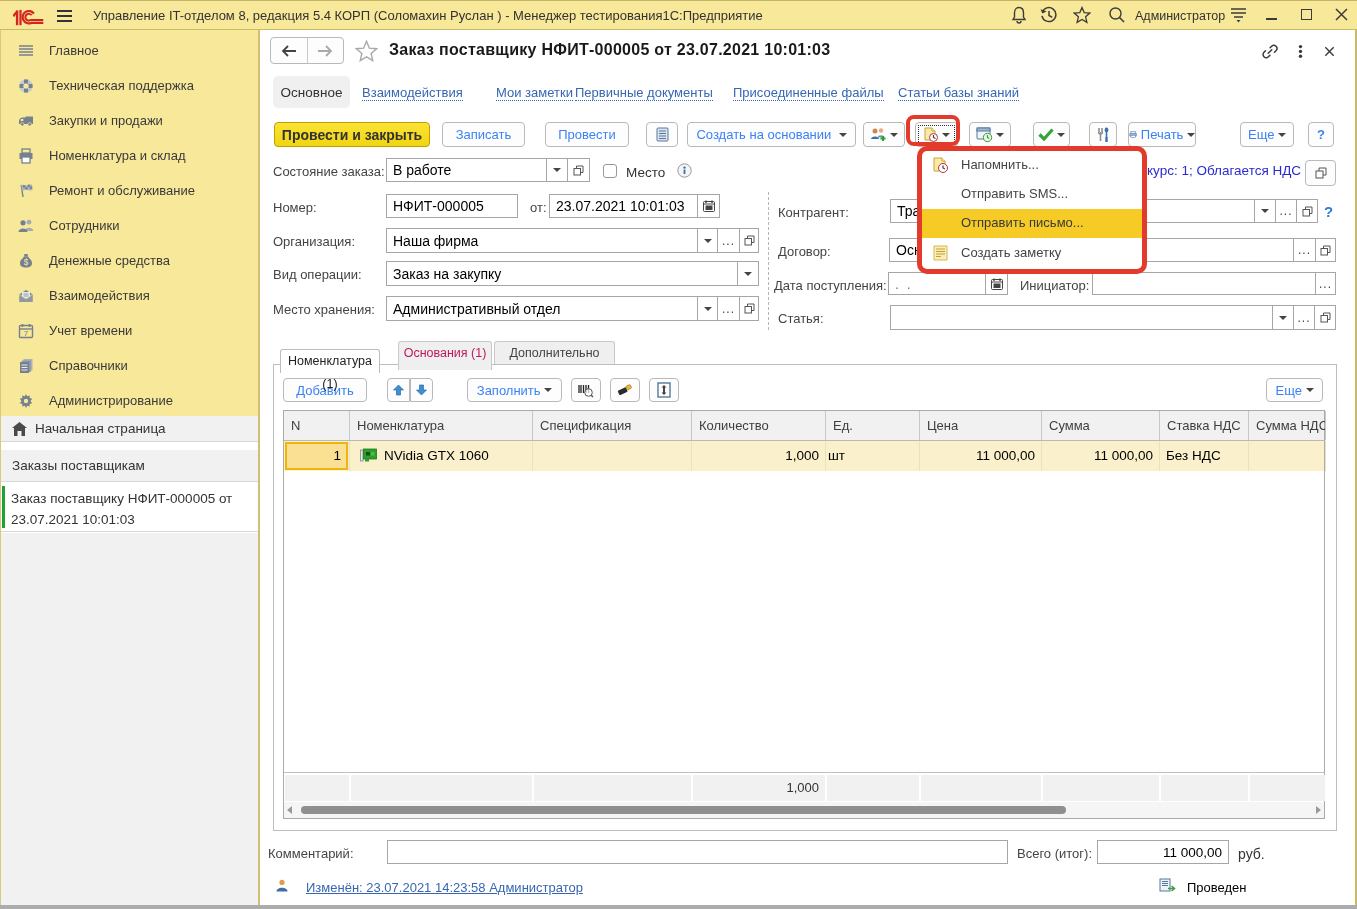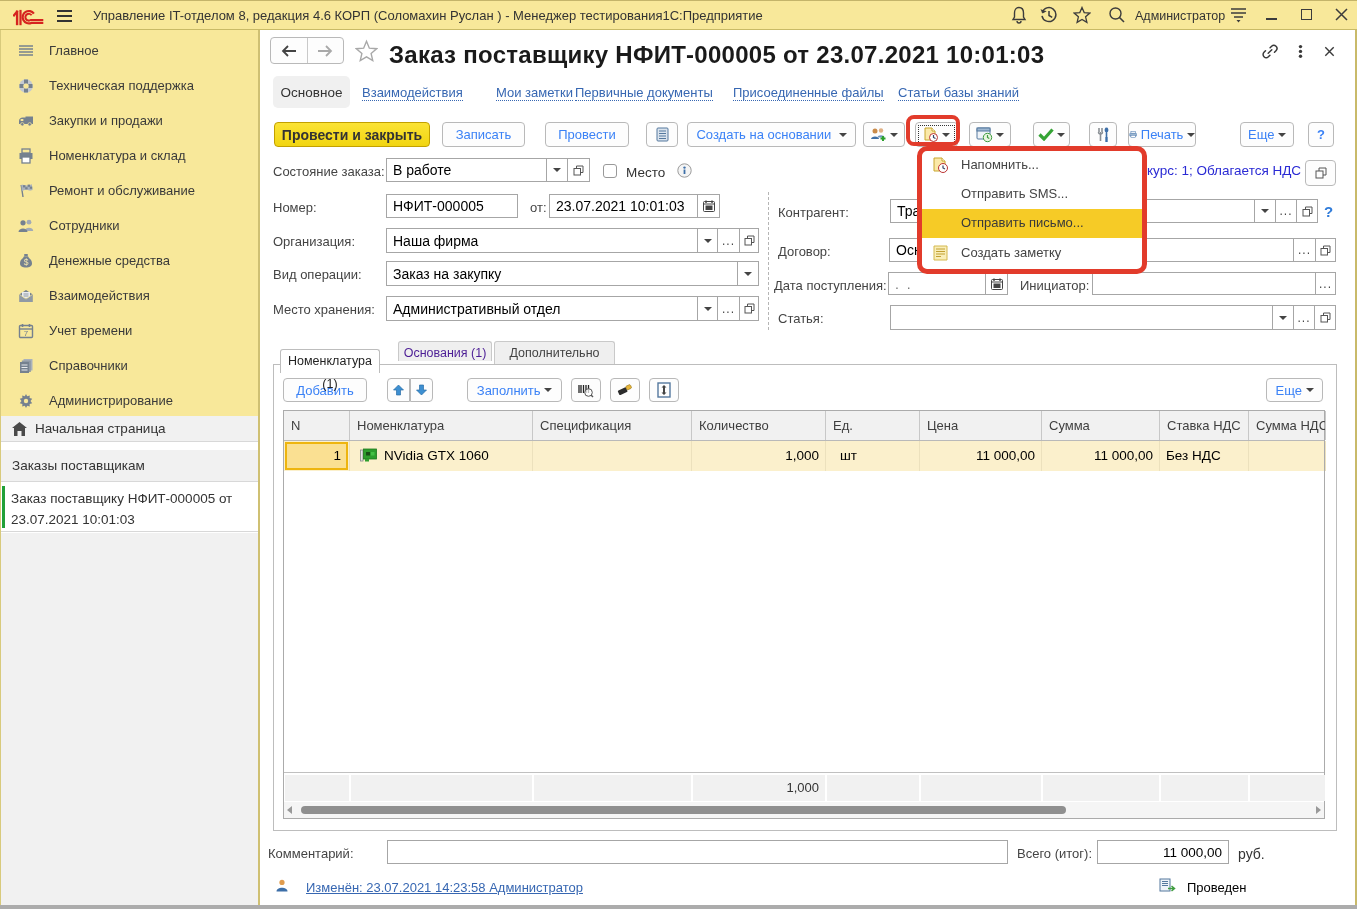--- a/index.html
+++ b/index.html
@@ -34,21 +34,21 @@
 <path d="M20.9 4.6 A6.2 6.2 0 1 0 18.3 13.9 L30.3 13.9" stroke-width="2.2"></path>
 <path d="M18.6 6.3 A3.4 3.4 0 1 0 17.75 11 L30.3 11" stroke-width="2"></path>
 </g>
       </svg>
     </div>
 <div class="abs" style="left:57px;top:9px;width:15px;height:13px">
   <div style="height:2px;background:#333;margin-top:1px"></div>
   <div style="height:2px;background:#333;margin-top:3px"></div>
   <div style="height:2px;background:#333;margin-top:3px"></div>
 </div>
-<div class="abs" style="left:93px;top:8px;font-size:13px;color:#333">Управление IT-отделом 8, редакция 4.6 КОРП (Соломахин Руслан )  - Менеджер тестирования1С:Предприятие</div>
+<div class="abs" style="left:93px;top:8px;font-size:13px;color:#333">Управление IT-отделом 8, редакция 5.4 КОРП (Соломахин Руслан )  - Менеджер тестирования1С:Предприятие</div>
 <div class="abs" id="tb-icons">
 <svg style="position:absolute;left:1010px;top:6px" width="18" height="18" viewBox="0 0 18 18">
         <path d="M9 1.5 C6 1.5 4.5 4 4.5 7 V11 L3 13.5 H15 L13.5 11 V7 C13.5 4 12 1.5 9 1.5 Z" fill="none" stroke="#3c3c3c" stroke-width="1.4"></path>
         <path d="M7 15 A2 2 0 0 0 11 15" fill="none" stroke="#3c3c3c" stroke-width="1.4"></path>
       </svg>
 <svg style="position:absolute;left:1040px;top:6px" width="18" height="18" viewBox="0 0 18 18">
         <path d="M2.2 6.5 A7 7 0 1 1 2 9.8" fill="none" stroke="#3c3c3c" stroke-width="1.5"></path>
         <path d="M0.5 3.2 L2.6 7.4 L6.7 5.2 Z" fill="#3c3c3c"></path>
         <path d="M9 5 V9.5 L12.2 11.3" fill="none" stroke="#3c3c3c" stroke-width="1.5"></path>
       </svg>
@@ -195,21 +195,21 @@
       </div>
   <div style="flex:1;border-left:1px solid #c9c9c9;display:flex;align-items:center;justify-content:center">
         <svg width="16" height="12" viewBox="0 0 16 12">
           <path d="M9 1 L14 6 L9 11 M14 6 H1" stroke="#a9a9a9" stroke-width="1.8" fill="none"></path>
         </svg>
       </div>
 </div>
 <svg class="abs" style="left:355px;top:39px" width="23" height="24" viewBox="0 0 25 24">
       <path d="M12.5 1.5 L15.6 8.9 L23.5 9.5 L17.5 14.7 L19.3 22.5 L12.5 18.3 L5.7 22.5 L7.5 14.7 L1.5 9.5 L9.4 8.9 Z" fill="none" stroke="#a8a8a8" stroke-width="1.5"></path>
     </svg>
-<div class="abs" style="left:389px;top:41px;font-size:24px;font-weight:bold;letter-spacing:0.27px;color:#1a1a1a">Заказ поставщику НФИТ-000005 от 23.07.2021 10:01:03</div>
+<div class="abs" style="left:389px;top:41px;font-size:16px;font-weight:bold;letter-spacing:0.27px;color:#1a1a1a">Заказ поставщику НФИТ-000005 от 23.07.2021 10:01:03</div>
 <svg class="abs" style="left:1262px;top:44px" width="16" height="15" viewBox="0 0 16 15">
       <g stroke="#3a3a3a" stroke-width="1.5" fill="none" stroke-linecap="round">
         <path d="M6.2 9.3 L9.8 5.7"></path>
         <path d="M8.1 3.8 L9.6 2.3 A3.1 3.1 0 0 1 14 6.7 L12.5 8.2"></path>
         <path d="M7.9 11.2 L6.4 12.7 A3.1 3.1 0 0 1 2 8.3 L3.5 6.8"></path>
       </g>
     </svg>
 <svg class="abs" style="left:1297px;top:44px" width="7" height="15" viewBox="0 0 7 15">
       <circle cx="3.5" cy="2.6" r="1.7" fill="#3a3a3a"></circle>
       <circle cx="3.5" cy="7.4" r="1.7" fill="#3a3a3a"></circle>
@@ -426,21 +426,21 @@
       </div>
   <div class="sec" style="width:21px">
         <svg width="11" height="11" viewBox="0 0 11 11">
           <rect x="1" y="3.5" width="6.5" height="6.5" fill="none" stroke="#555"></rect>
           <path d="M3.5 3.5 V1 H10 V7.5 H7.5" fill="none" stroke="#555"></path>
         </svg>
       </div>
 </div>
 
 <div class="abs" style="left:273px;top:364px;width:1064px;height:467px;border:1px solid #bdbdbd;background:#fff"></div>
-<div class="abs" style="left:398px;top:341px;width:94px;height:20px;background:#efefef;border:1px solid #c9c9c9;border-bottom:none;border-radius:3px 3px 0 0;text-align:center;font-size:12.5px;color:#4c1d95;line-height:22px">Основания (1)</div>
+<div class="abs" style="left:398px;top:341px;width:94px;height:29px;background:#efefef;border:1px solid #c9c9c9;border-bottom:none;border-radius:3px 3px 0 0;text-align:center;font-size:12.5px;color:#be185d;line-height:22px">Основания (1)</div>
 <div class="abs" style="left:494px;top:341px;width:121px;height:23px;background:#efefef;border:1px solid #c9c9c9;border-bottom:none;border-radius:3px 3px 0 0;text-align:center;font-size:12.5px;color:#444;line-height:22px">Дополнительно</div>
 <div class="abs" style="left:280px;top:349px;width:100px;height:24px;background:#fff;border:1px solid #bdbdbd;border-bottom:none;border-radius:3px 3px 0 0;text-align:center;font-size:12.5px;color:#222;line-height:23px;z-index:2">Номенклатура (1)</div>
 
 <div class="btn" style="left:283px;top:378px;width:84px;height:24px">Добавить</div>
 <div class="btn" style="left:387px;top:378px;width:23px;height:24px;border-radius:4px 0 0 4px">
       <svg width="11" height="12" viewBox="0 0 11 12">
         <path d="M5.5 1 L10.5 6 H7.5 V11 H3.5 V6 H0.5 Z" fill="#3d8fd1" stroke="#2a6da8" stroke-width="0.7"></path>
       </svg>
     </div>
 <div class="btn" style="left:410px;top:378px;width:23px;height:24px;border-radius:0 4px 4px 0">
@@ -490,21 +490,21 @@
             <rect x="0.5" y="2" width="2.5" height="11" fill="#e8e8e8" stroke="#888" stroke-width="0.8"></rect>
             <rect x="3.5" y="1" width="13" height="10" fill="#2e9e2e" stroke="#1c7a1c" stroke-width="0.8"></rect>
             <rect x="6" y="4" width="4" height="3.5" fill="#174f17"></rect>
             <rect x="11" y="4" width="3.5" height="3.5" fill="#45c145"></rect>
             <rect x="5" y="11" width="4" height="2.5" fill="#2e9e2e"></rect>
           </svg><span style="margin-left:34px">NVidia GTX 1060</span></div>
         <div class="rcell" style="left:249px;width:159px;border-right:1px solid #ece1bd"></div>
         <div class="rcell" style="left:408px;width:134px;border-right:1px solid #ece1bd">
           <span style="float:right;margin-right:6px">1,000</span>
         </div>
-        <div class="rcell" style="left:542px;width:94px;border-right:1px solid #ece1bd"><span style="margin-left:14px">шт</span></div>
+        <div class="rcell" style="left:542px;width:94px;border-right:1px solid #ece1bd"><span style="margin-left:2px">шт</span></div>
         <div class="rcell" style="left:636px;width:122px;border-right:1px solid #ece1bd">
           <span style="float:right;margin-right:6px">11 000,00</span>
         </div>
         <div class="rcell" style="left:758px;width:118px;border-right:1px solid #ece1bd">
           <span style="float:right;margin-right:6px">11 000,00</span>
         </div>
         <div class="rcell" style="left:876px;width:89px;border-right:1px solid #ece1bd"><span style="margin-left:6px">Без НДС</span></div>
         <div class="rcell" style="left:965px;width:77px;border-right:1px solid #ece1bd"></div>
       </div>
   <div class="abs" style="left:0;top:361px;width:100%;height:30px;background:#fff;border-top:1px solid #c0c0c0" id="tfoot">

